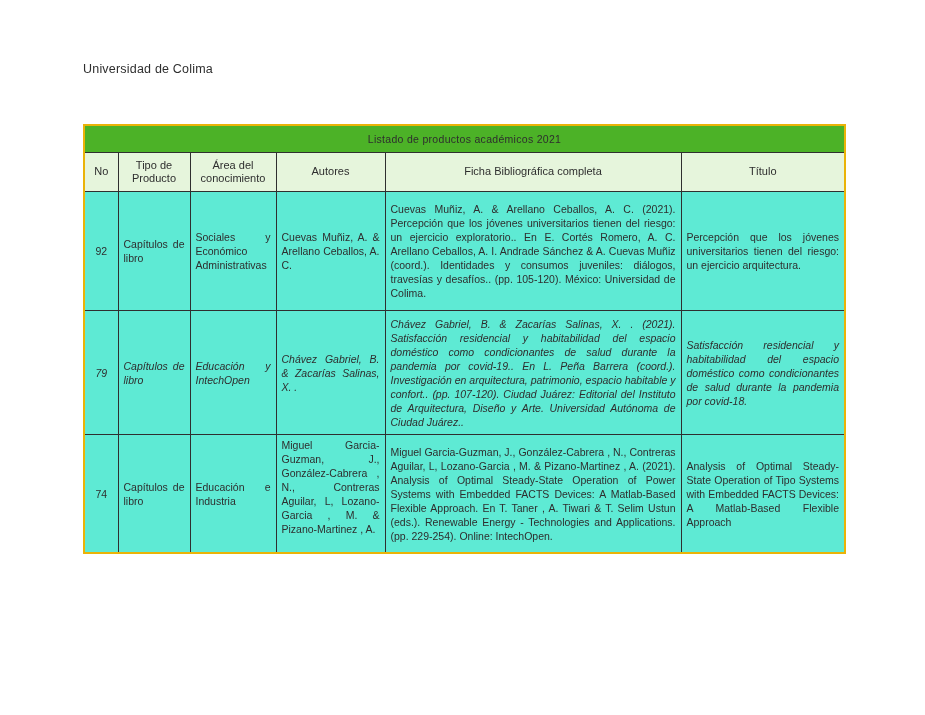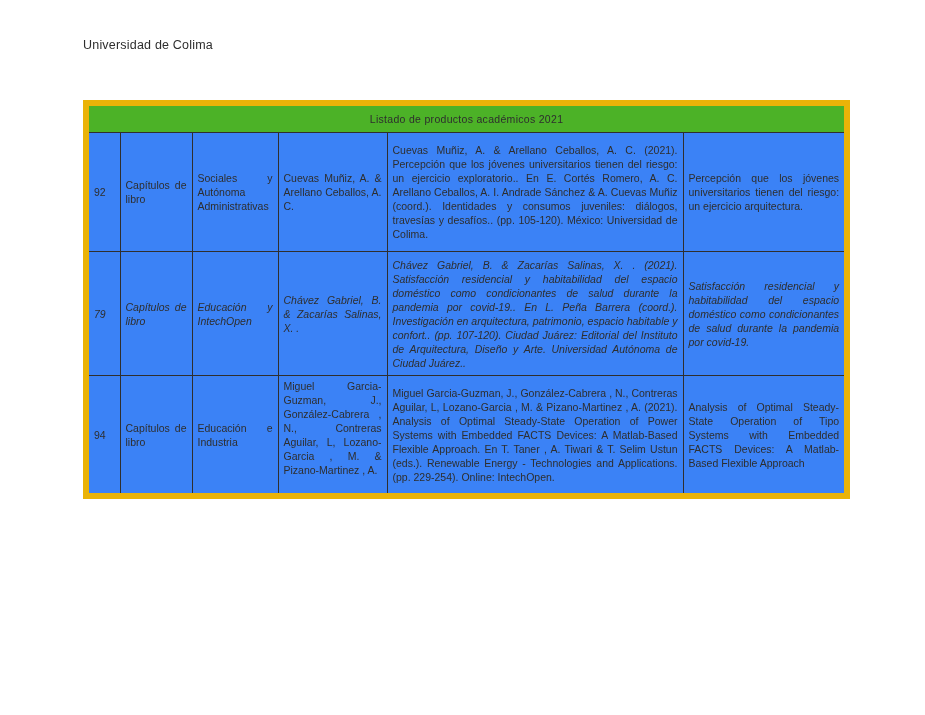--- a/index.html
+++ b/index.html
@@ -8,37 +8,38 @@
     background: #ffffff;
     font-family: "Liberation Sans", sans-serif;
     color: #2e2e2e;
   }
   .page {
     position: relative;
     width: 925px;
     height: 603px;
     background: #ffffff;
     overflow: hidden;
+    margin-top: 24px;
   }
   .uni-header {
     position: absolute;
     left: 83px;
     top: 38px;
     font-size: 12.5px;
     letter-spacing: 0.2px;
     color: #2e2e2e;
   }
   table.products-table {
     position: absolute;
     left: 83px;
     top: 100px;
     width: 761px;
     border-collapse: collapse;
     table-layout: fixed;
-    border: 6px solid #eab308;
+    border: 2px solid #eab308;
   }
   table.products-table td,
   table.products-table th {
     border: 1px solid #2f2f2f;
     font-weight: normal;
     font-size: 10.5px;
     line-height: 14px;
     padding: 3px 5px;
     vertical-align: middle;
     color: #2e2e2e;
@@ -53,22 +54,22 @@
     letter-spacing: 0.3px;
     border-bottom: 1px solid #2f2f2f;
   }
   tr.cols th {
     background: #e6f5dc;
     text-align: center;
     font-size: 11px;
     line-height: 13.5px;
     height: 32px;
   }
-  tbody td { background: #3b82f6; }
-  td.cell-no { }
+  tbody td { background: #5eead4; }
+  td.cell-no { text-align: center; }
   td.cell-tipo, td.cell-area, td.cell-autores, td.cell-titulo {
     text-align: justify;
   }
   td.cell-ficha {
     text-align: justify;
     vertical-align: top;
   }
   td.cell-autores.top { vertical-align: top; }
   tr.row-92 td { height: 112px; }
   tr.row-93 td { height: 117px; font-style: italic; }
@@ -96,40 +97,48 @@
       <col style="width:72px">
       <col style="width:86px">
       <col style="width:109px">
       <col style="width:296px">
       <col style="width:164px">
     </colgroup>
     <thead>
       <tr>
         <td colspan="6" class="banner">Listado de productos académicos 2021</td>
       </tr>
+      <tr class="cols">
+        <th>No</th>
+        <th>Tipo de Producto</th>
+        <th>Área del conocimiento</th>
+        <th>Autores</th>
+        <th>Ficha Bibliográfica completa</th>
+        <th>Título</th>
+      </tr>
     </thead>
     <tbody>
       <tr class="row-92">
         <td class="cell-no">92</td>
         <td class="cell-tipo">Capítulos de libro</td>
-        <td class="cell-area">Sociales y Autónoma Administrativas</td>
+        <td class="cell-area">Sociales y Económico Administrativas</td>
         <td class="cell-autores">Cuevas Muñiz, A. &amp; Arellano Ceballos, A. C.</td>
         <td class="cell-ficha">Cuevas Muñiz, A. &amp; Arellano Ceballos, A. C. (2021). Percepción que los jóvenes universitarios tienen del riesgo: un ejercicio exploratorio.. En E. Cortés Romero, A. C. Arellano Ceballos, A. I. Andrade Sánchez &amp; A. Cuevas Muñiz (coord.). Identidades y consumos juveniles: diálogos, travesías y desafíos.. (pp. 105-120). México: Universidad de Colima.</td>
         <td class="cell-titulo">Percepción que los jóvenes universitarios tienen del riesgo: un ejercicio arquitectura.</td>
       </tr>
       <tr class="row-93">
         <td class="cell-no">79</td>
         <td class="cell-tipo">Capítulos de libro</td>
         <td class="cell-area">Educación y IntechOpen</td>
         <td class="cell-autores">Chávez Gabriel, B. &amp; Zacarías Salinas, X. .</td>
         <td class="cell-ficha">Chávez Gabriel, B. &amp; Zacarías Salinas, X. . (2021). Satisfacción residencial y habitabilidad del espacio doméstico como condicionantes de salud durante la pandemia por covid-19.. En L. Peña Barrera (coord.). Investigación en arquitectura, patrimonio, espacio habitable y confort.. (pp. 107-120). Ciudad Juárez: Editorial del Instituto de Arquitectura, Diseño y Arte. Universidad Autónoma de Ciudad Juárez..</td>
-        <td class="cell-titulo">Satisfacción residencial y habitabilidad del espacio doméstico como condicionantes de salud durante la pandemia por covid-19.</td>
+        <td class="cell-titulo">Satisfacción residencial y habitabilidad del espacio doméstico como condicionantes de salud durante la pandemia por covid-18.</td>
       </tr>
       <tr class="row-94">
-        <td class="cell-no">94</td>
+        <td class="cell-no">74</td>
         <td class="cell-tipo">Capítulos de libro</td>
         <td class="cell-area">Educación e Industria</td>
         <td class="cell-autores top">Miguel Garcia-Guzman, J., González-Cabrera , N., Contreras Aguilar, L, Lozano-Garcia , M. &amp; Pizano-Martinez , A.</td>
         <td class="cell-ficha">Miguel Garcia-Guzman, J., González-Cabrera , N., Contreras Aguilar, L, Lozano-Garcia , M. &amp; Pizano-Martinez , A. (2021). Analysis of Optimal Steady-State Operation of Power Systems with Embedded FACTS Devices: A Matlab-Based Flexible Approach. En T. Taner , A. Tiwari &amp; T. Selim Ustun (eds.). Renewable Energy - Technologies and Applications. (pp. 229-254). Online: IntechOpen.</td>
         <td class="cell-titulo">Analysis of Optimal Steady-State Operation of Tipo Systems with Embedded FACTS Devices: A Matlab-Based Flexible Approach</td>
       </tr>
     </tbody>
   </table>
 
 

